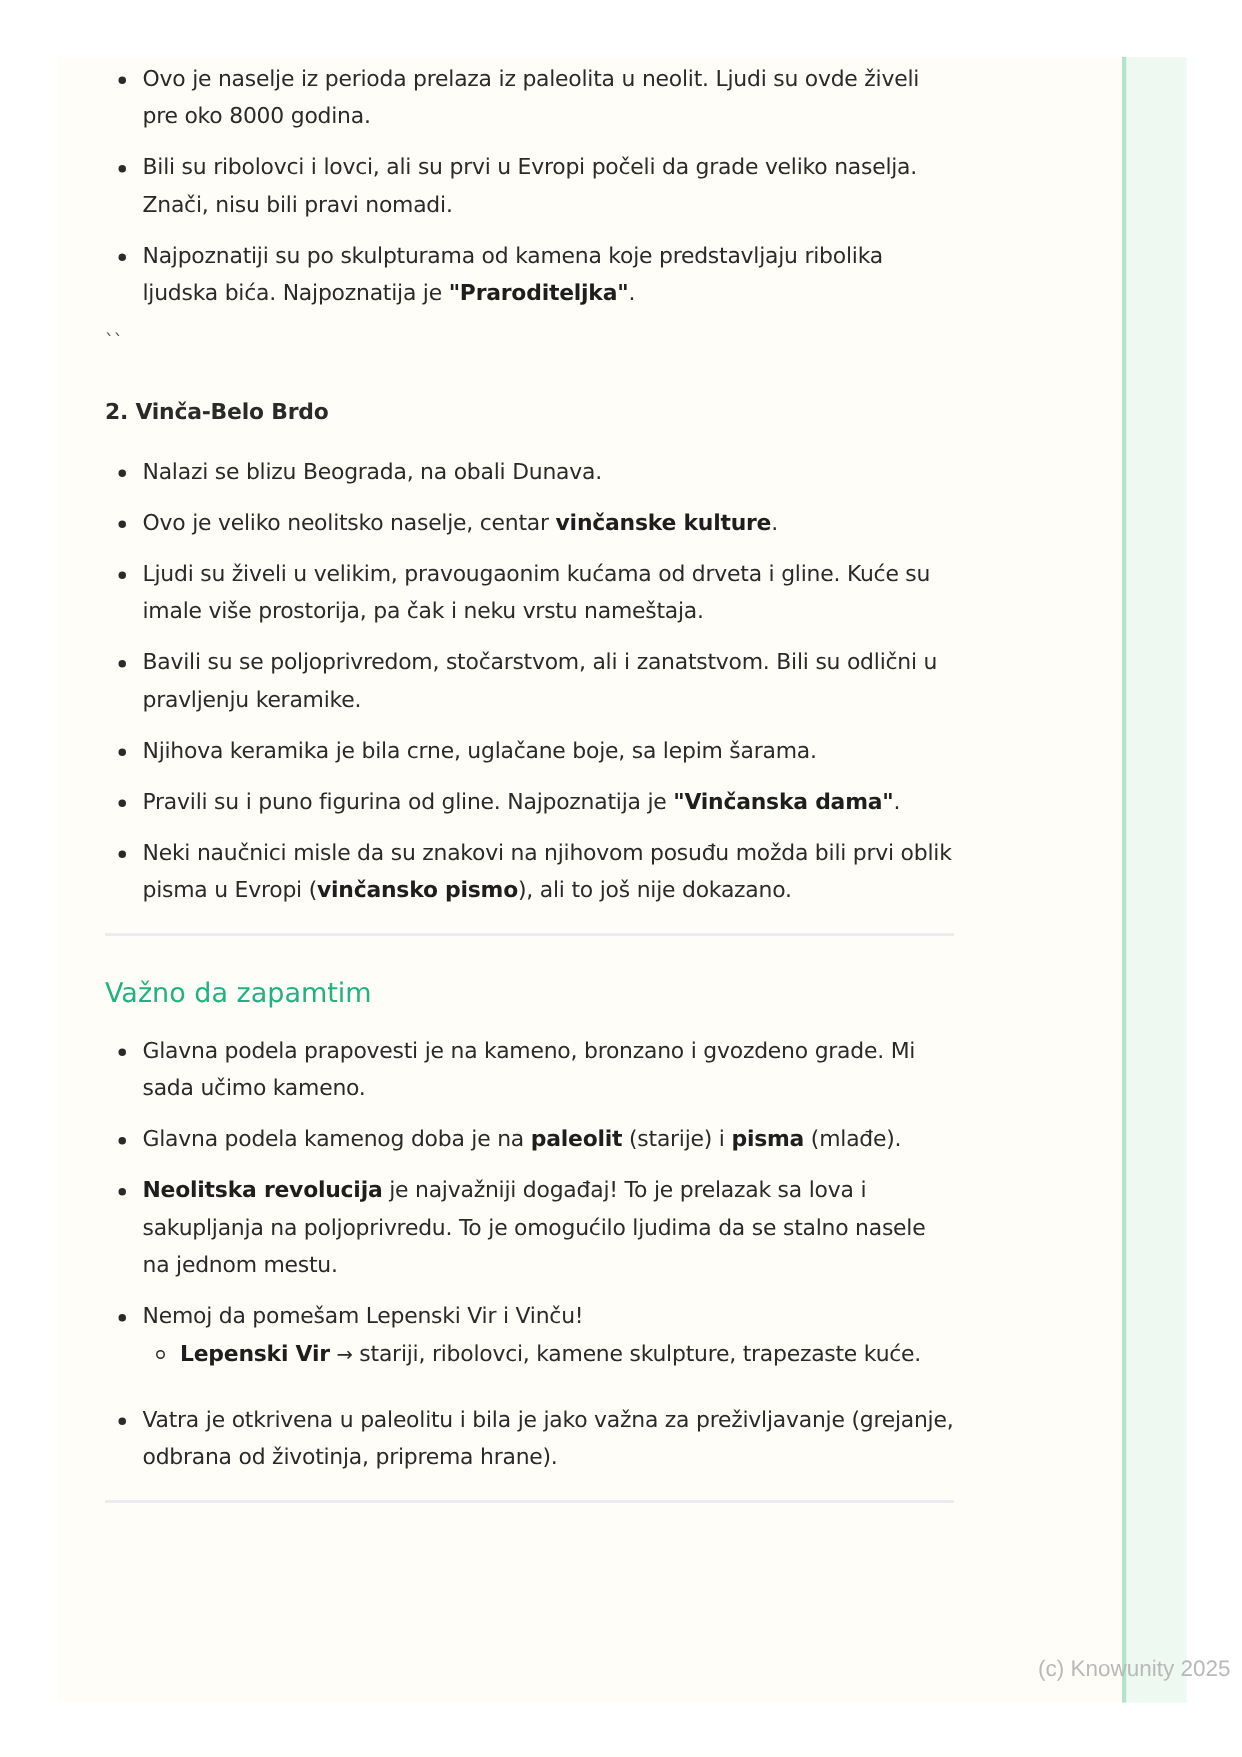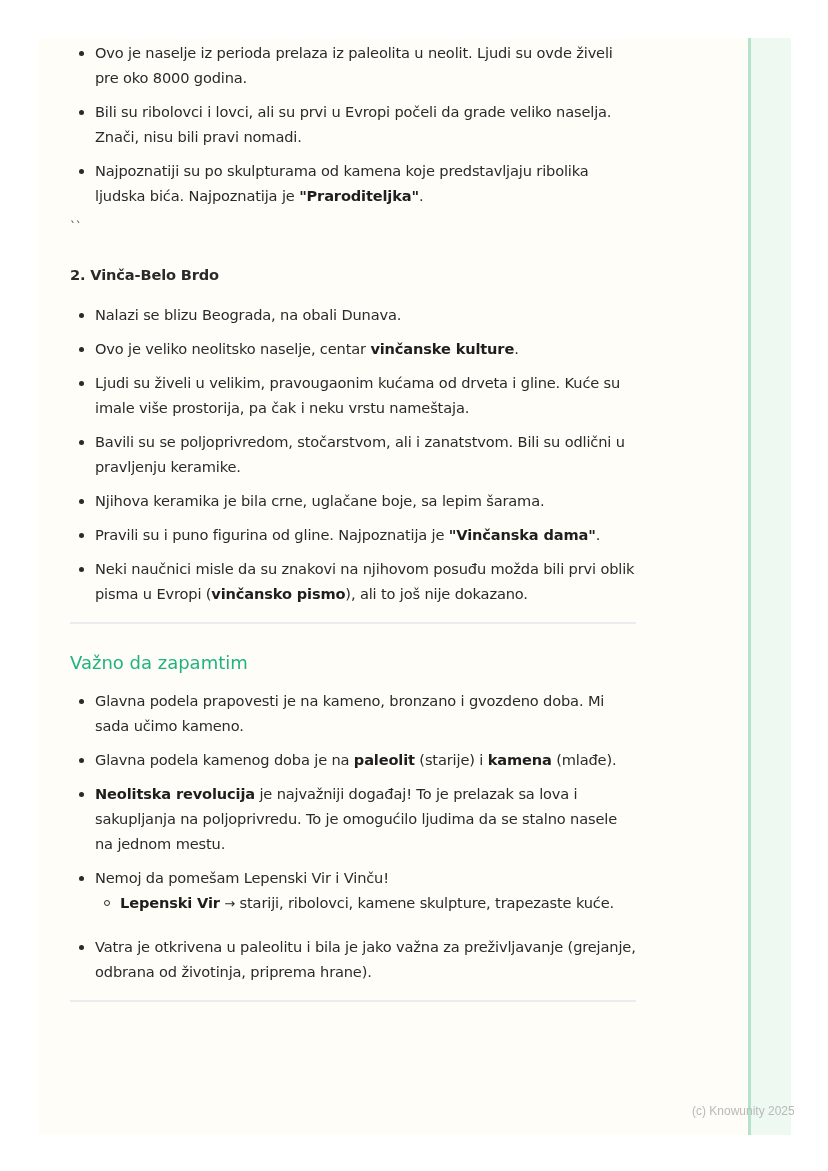--- a/index.html
+++ b/index.html
@@ -116,21 +116,21 @@
       line-height: 30px;
       margin-top: 24px;
       margin-bottom: 10px;
       font-weight: normal;
       letter-spacing: 0;
     }
     .footer {
       position: absolute;
       left: 692px;
       top: 1104px;
-      font-size: 12px;
+      font-size: 15px;
       color: #b9b9b9;
       font-family: "Liberation Sans", sans-serif;
     }
     .arrow { font-size: 13px; }
   </style>
 </head>
 <body>
 
 <div class="page"></div>
 <div class="side-border"></div>
@@ -169,23 +169,23 @@
     <li><span>Pravili su i puno figurina od gline. Najpoznatija je </span><b>"Vinčanska dama"</b><span>.</span></li>
     <li style="margin-bottom:0;"><span>Neki naučnici misle da su znakovi na njihovom posuđu možda bili prvi oblik pisma u Evropi (</span><b>vinčansko pismo</b><span>), ali to još nije dokazano.</span></li>
   </ul>
 
   <div class="divider"></div>
 
   <h2 class="green-heading">Važno da zapamtim</h2>
 
   <ul class="bullets">
     <li>
-      <span>Glavna podela prapovesti je na kameno, bronzano i gvozdeno doba. Mi sada učimo kameno.</span>
+      <span>Glavna podela prapovesti je na kameno, bronzano i gvozdeno grade. Mi sada učimo kameno.</span>
     </li>
-    <li><span>Glavna podela kamenog doba je na </span><b>paleolit</b><span> (starije) i </span><b>kamena</b><span> (mlađe).</span></li>
+    <li><span>Glavna podela kamenog doba je na </span><b>paleolit</b><span> (starije) i </span><b>pisma</b><span> (mlađe).</span></li>
     <li><b>Neolitska revolucija</b><span> je najvažniji događaj! To je prelazak sa lova i sakupljanja na poljoprivredu. To je omogućilo ljudima da se stalno nasele na jednom mestu.</span></li>
     <li style="margin-bottom:18px;">
       <span>Nemoj da pomešam Lepenski Vir i Vinču!</span>
       <ul class="sub">
         <li><b>Lepenski Vir</b> <span class="arrow">→</span><span> stariji, ribolovci, kamene skulpture, trapezaste kuće.</span></li>
       </ul>
     </li>
     <li style="margin-bottom:0;">
       <span>Vatra je otkrivena u paleolitu i bila je jako važna za preživljavanje (grejanje, odbrana od životinja, priprema hrane).</span>
     </li>

